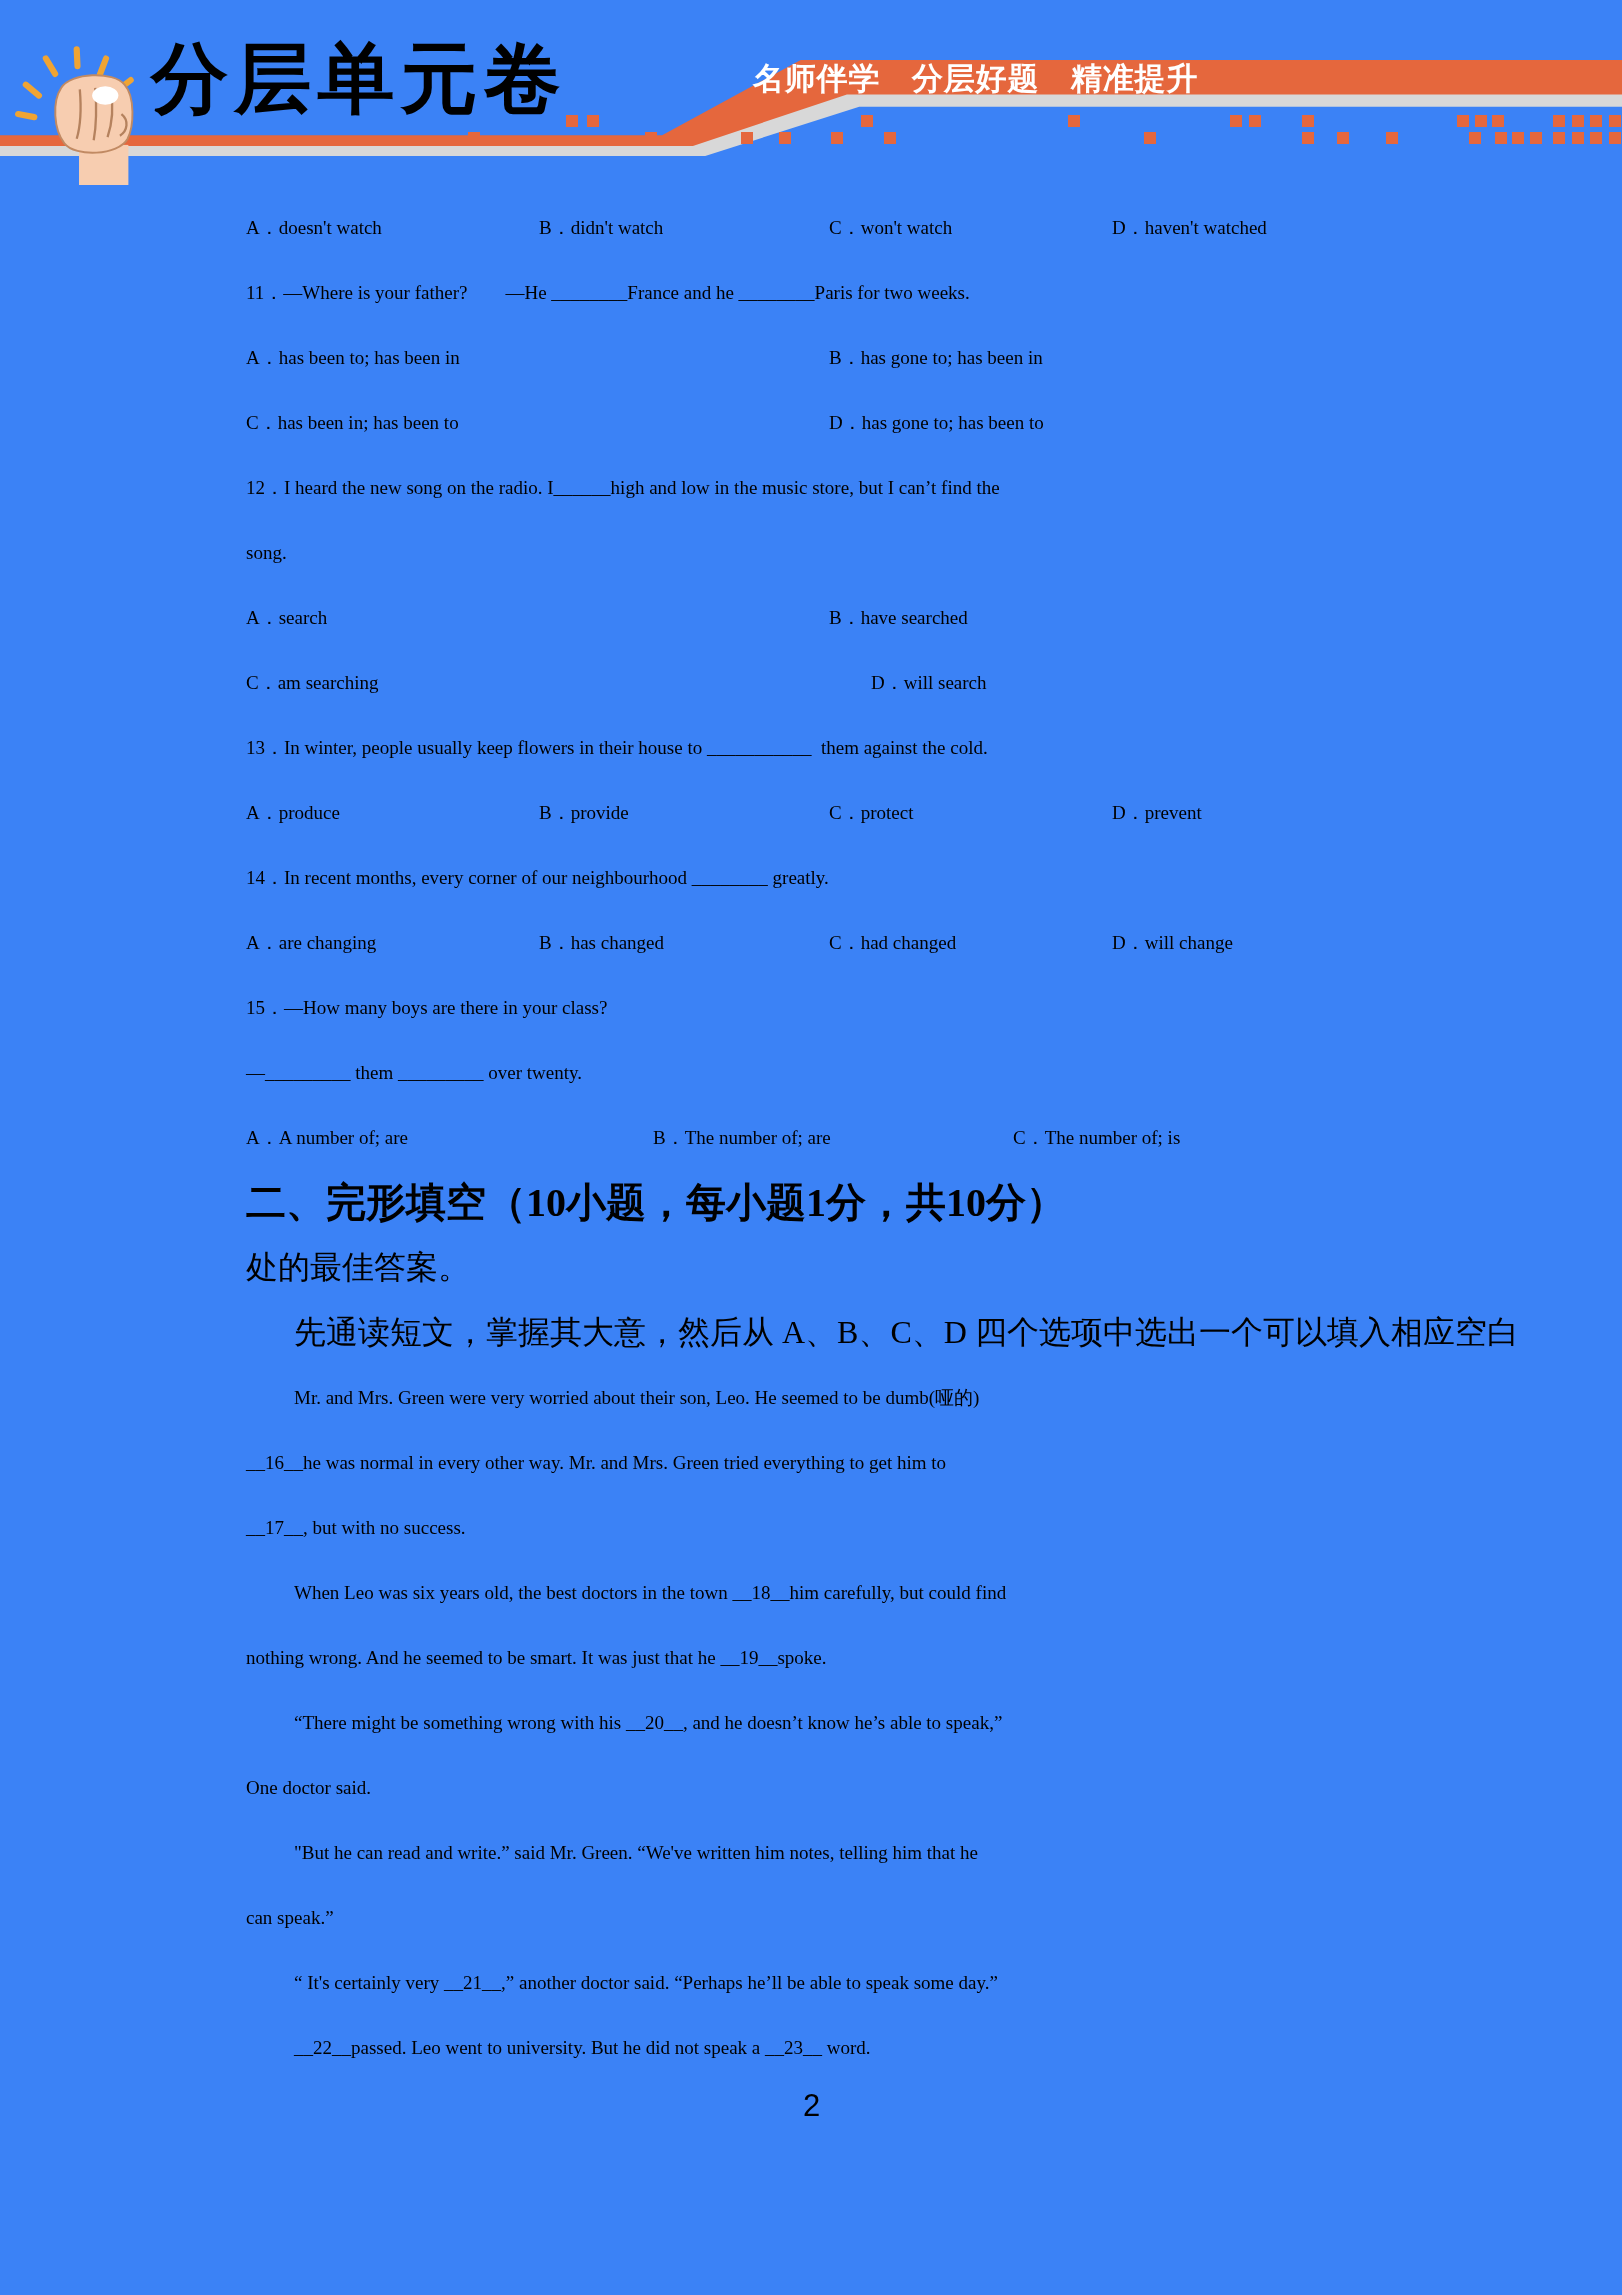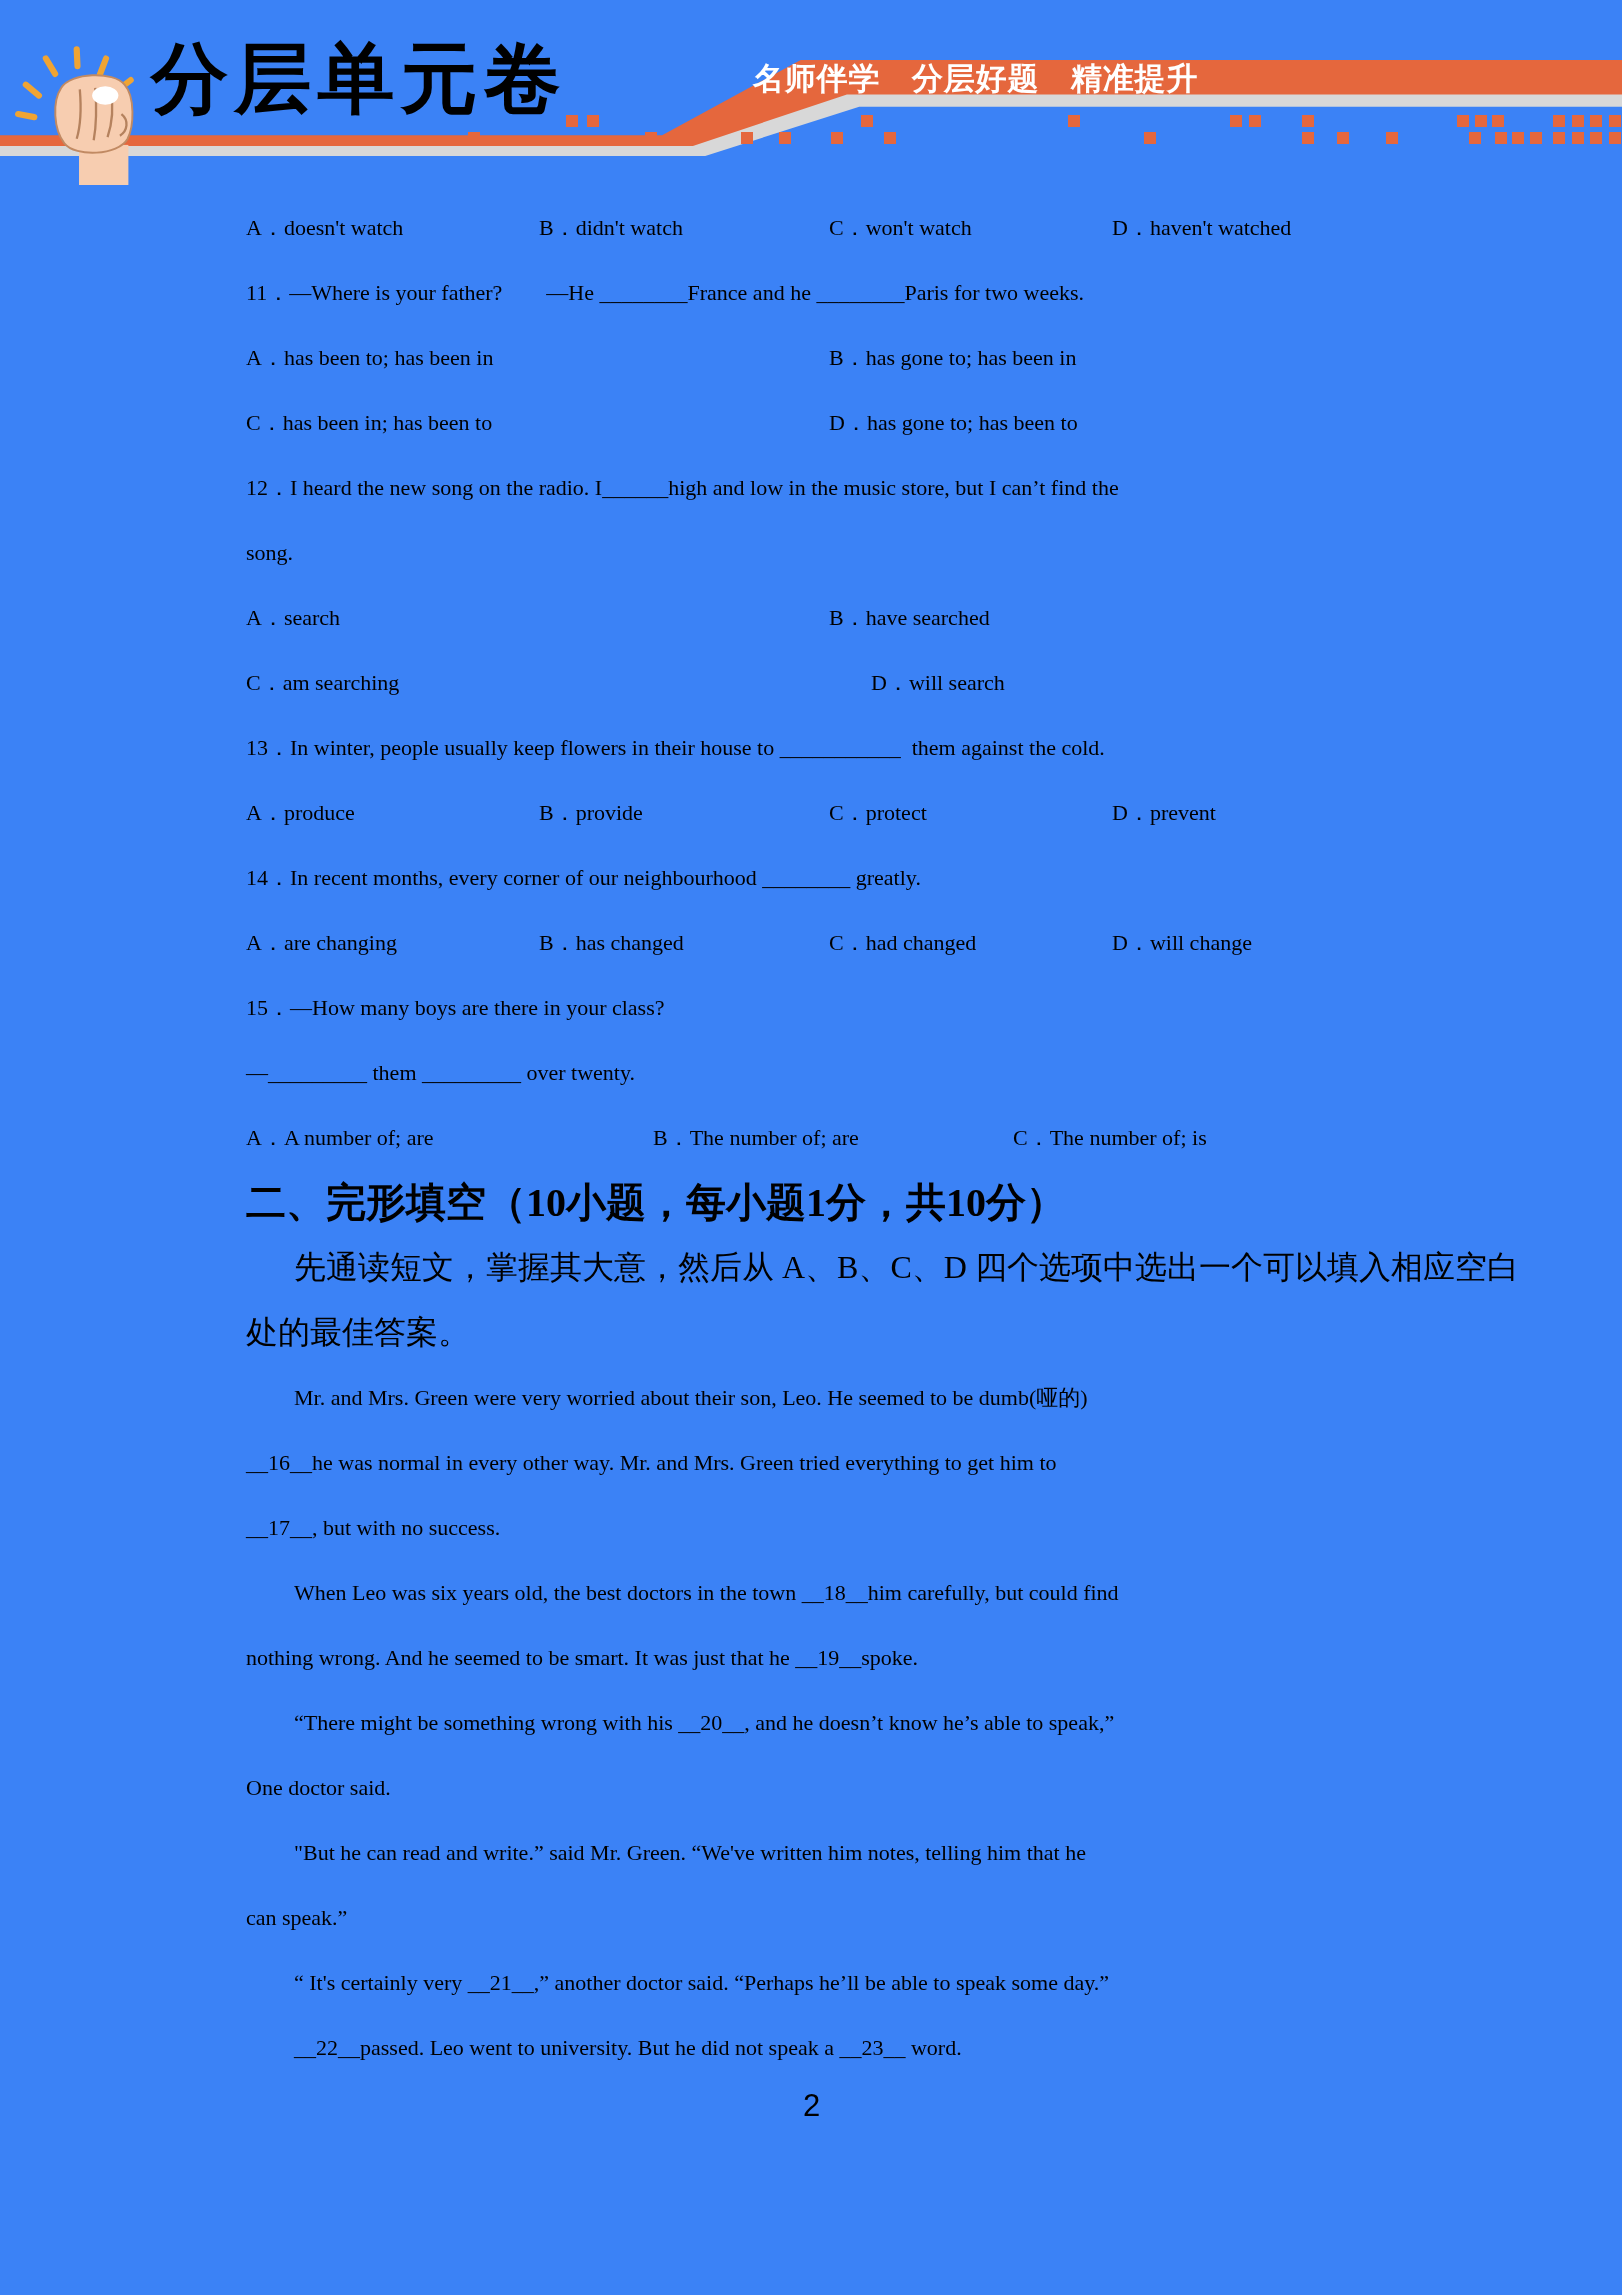--- a/index.html
+++ b/index.html
@@ -31,21 +31,21 @@
     font-family:"Liberation Sans","DejaVu Sans",sans-serif;
     font-weight:bold;font-size:31px;letter-spacing:0.8px;
     color:#ffffff;white-space:pre;
   }
   .fist{position:absolute;left:15.4px;top:40px;width:135px;height:145px;}
   .sq{position:absolute;width:11.5px;height:11.5px;background:var(--orange);}
   
   .content{position:absolute;left:246px;top:195px;width:1155px;}
   .line{
     position:relative;height:65px;line-height:65px;
-    font-size:22px;white-space:pre;
+    font-size:19px;white-space:pre;
   }
   .line.cjk{font-size:32px;}
   .line.indent{padding-left:48px;}
   .line.heading{font-weight:bold;font-size:40px;}
   .opt{position:absolute;top:0;white-space:pre;}
   .page-number{
     position:absolute;left:0;top:2088px;width:1623px;
     text-align:center;font-size:31px;line-height:35px;
     font-family:"Liberation Sans","DejaVu Sans",sans-serif;
   }
@@ -132,22 +132,22 @@
       <div class="line"><span class="opt" style="left: 0px;">A．search</span><span class="opt" style="left: 583px;">B．have searched</span></div>
       <div class="line"><span class="opt" style="left: 0px;">C．am searching</span><span class="opt" style="left: 583px; margin-left: 42px;">D．will search</span></div>
       <div class="line">13．In winter, people usually keep flowers in their house to ___________  them against the cold.</div>
       <div class="line"><span class="opt" style="left: 0px;">A．produce</span><span class="opt" style="left: 293px;">B．provide</span><span class="opt" style="left: 583px;">C．protect</span><span class="opt" style="left: 866px;">D．prevent</span></div>
       <div class="line">14．In recent months, every corner of our neighbourhood ________ greatly.</div>
       <div class="line"><span class="opt" style="left: 0px;">A．are changing</span><span class="opt" style="left: 293px;">B．has changed</span><span class="opt" style="left: 583px;">C．had changed</span><span class="opt" style="left: 866px;">D．will change</span></div>
       <div class="line">15．—How many boys are there in your class?</div>
       <div class="line">—_________ them _________ over twenty.</div>
       <div class="line"><span class="opt" style="left: 0px;">A．A number of; are</span><span class="opt" style="left: 383px; margin-left: 24px;">B．The number of; are</span><span class="opt" style="left: 767px;">C．The number of; is</span></div>
       <div class="line heading">二、完形填空（10小题，每小题1分，共10分）</div>
+      <div class="line cjk">处的最佳答案。</div>
       <div class="line indent cjk">先通读短文，掌握其大意，然后从 A、B、C、D 四个选项中选出一个可以填入相应空白</div>
-      <div class="line cjk">处的最佳答案。</div>
       <div class="line indent">Mr. and Mrs. Green were very worried about their son, Leo. He seemed to be dumb(哑的)</div>
       <div class="line">__16__he was normal in every other way. Mr. and Mrs. Green tried everything to get him to</div>
       <div class="line">__17__, but with no success.</div>
       <div class="line indent">When Leo was six years old, the best doctors in the town __18__him carefully, but could find</div>
       <div class="line">nothing wrong. And he seemed to be smart. It was just that he __19__spoke.</div>
       <div class="line indent">“There might be something wrong with his __20__, and he doesn’t know he’s able to speak,”</div>
       <div class="line">One doctor said.</div>
       <div class="line indent">"But he can read and write.” said Mr. Green. “We've written him notes, telling him that he</div>
       <div class="line">can speak.”</div>
       <div class="line indent">“ It's certainly very __21__,” another doctor said. “Perhaps he’ll be able to speak some day.”</div>

